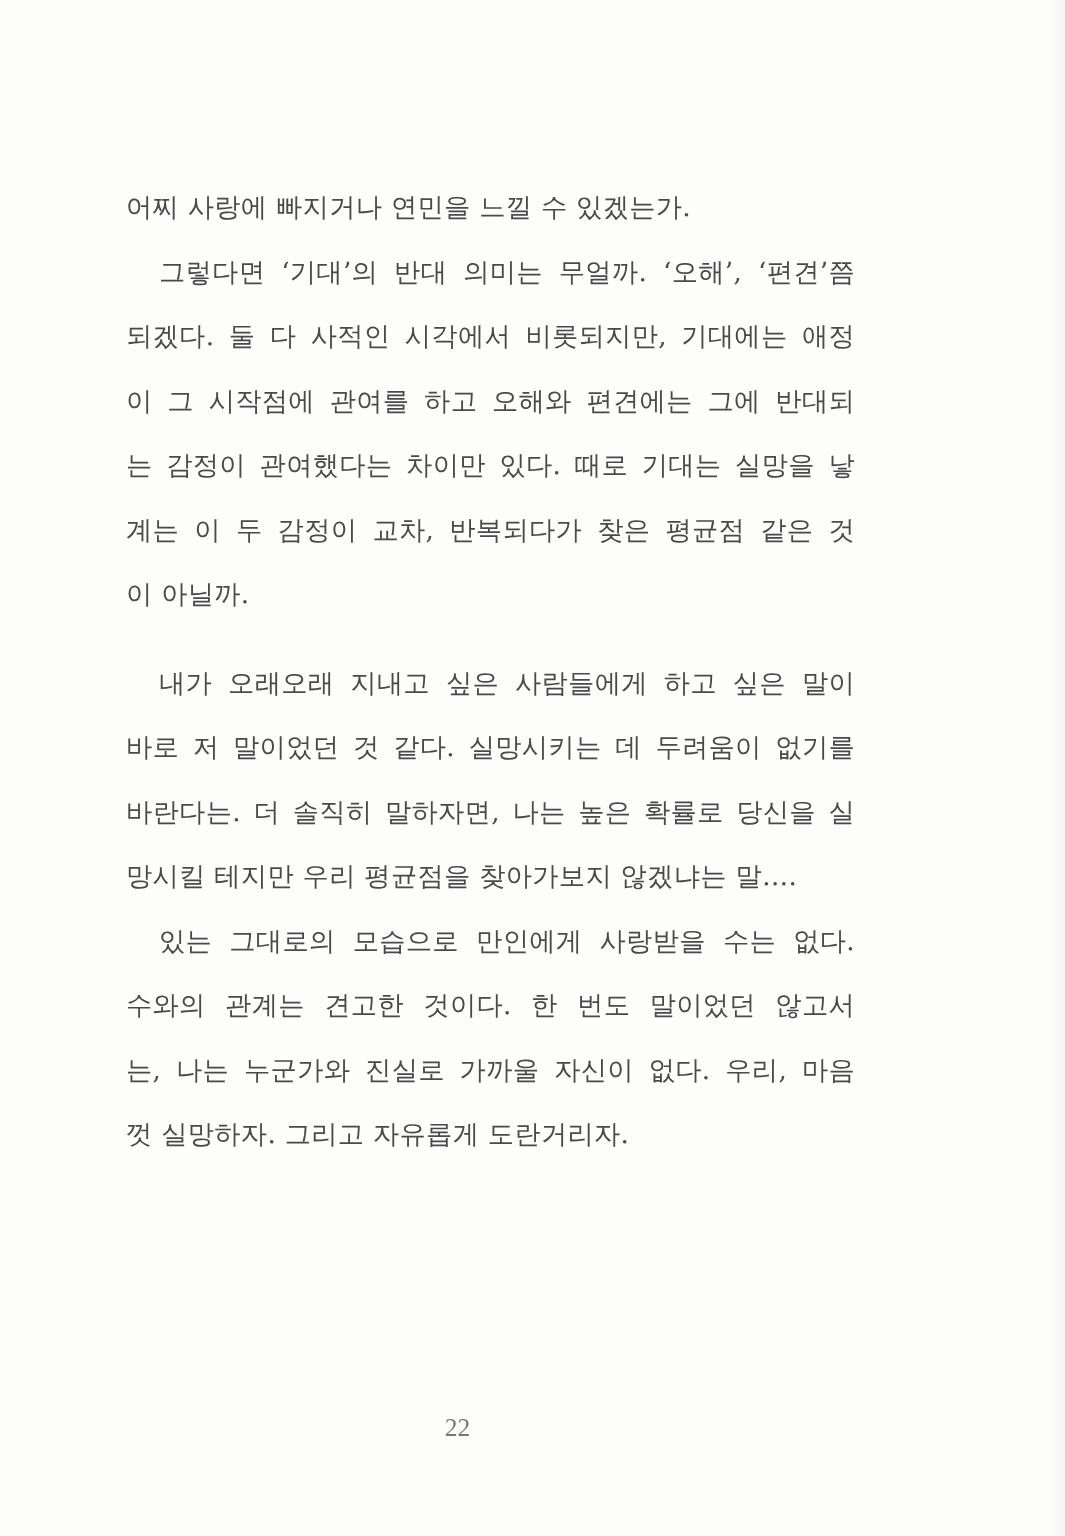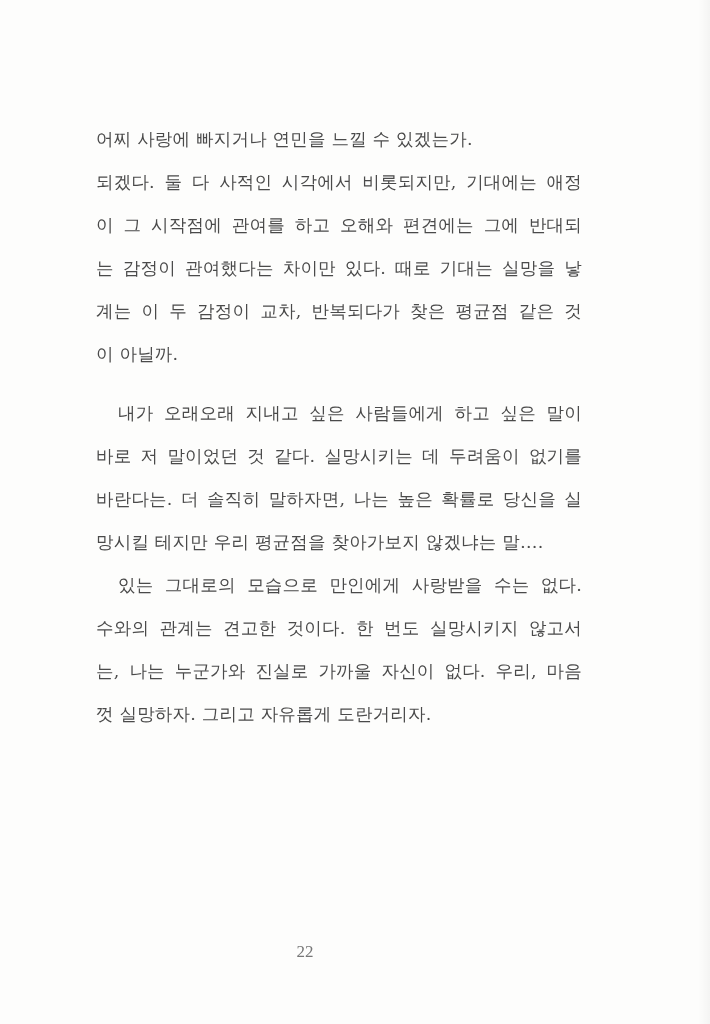--- a/index.html
+++ b/index.html
@@ -8,21 +8,21 @@
     background: #fdfdfc;
     position: relative;
     font-family: "DejaVu Serif", "Liberation Serif", serif;
     color: #4a4a4a;
   }
   .page-shadow {
     position: absolute; right: 0; top: 0; width: 12px; height: 1024px;
     background: linear-gradient(to right, rgba(0,0,0,0), rgba(0,0,0,0.035));
   }
   .text-block {
-    position: absolute; left: 96px; width: 486px; top: 118px;
+    position: absolute; left: 84px; width: 486px; top: 118px;
   }
   .line {
     height: 43px; line-height: 43px;
     font-size: 17.5px; white-space: nowrap;
     letter-spacing: 0.2px;
     text-align: justify; text-align-last: justify;
   }
   .line.last { text-align-last: left; }
   .line.indent { padding-left: 22px; }
   .para-gap { height: 16px; }
@@ -34,32 +34,33 @@
 </style>
 </head>
 <body>
 
 <div class="page-shadow"></div>
 
 <div class="text-block">
 
   <div class="line last">어찌 사랑에 빠지거나 연민을 느낄 수 있겠는가.</div>
 
+  <div class="line indent">그렇다면 ‘기대’의 반대 의미는 무얼까. ‘오해’, ‘편견’쯤</div>
   <div class="line">되겠다. 둘 다 사적인 시각에서 비롯되지만, 기대에는 애정</div>
   <div class="line">이 그 시작점에 관여를 하고 오해와 편견에는 그에 반대되</div>
   <div class="line">는 감정이 관여했다는 차이만 있다. 때로 기대는 실망을 낳</div>
   <div class="line">계는 이 두 감정이 교차, 반복되다가 찾은 평균점 같은 것</div>
   <div class="line last">이 아닐까.</div>
 
   <div class="para-gap"></div>
 
   <div class="line indent">내가 오래오래 지내고 싶은 사람들에게 하고 싶은 말이</div>
   <div class="line">바로 저 말이었던 것 같다. 실망시키는 데 두려움이 없기를</div>
   <div class="line">바란다는. 더 솔직히 말하자면, 나는 높은 확률로 당신을 실</div>
   <div class="line last">망시킬 테지만 우리 평균점을 찾아가보지 않겠냐는 말….</div>
 
   <div class="line indent">있는 그대로의 모습으로 만인에게 사랑받을 수는 없다.</div>
-  <div class="line">수와의 관계는 견고한 것이다. 한 번도 실망시키지 않고서</div>
+  <div class="line">수와의 관계는 견고한 것이다. 한 번도 말이었던 않고서</div>
   <div class="line">는, 나는 누군가와 진실로 가까울 자신이 없다. 우리, 마음</div>
   <div class="line last">껏 실망하자. 그리고 자유롭게 도란거리자.</div>
 </div>
 
 <div class="page-number">22</div>
 
 </body></html>

